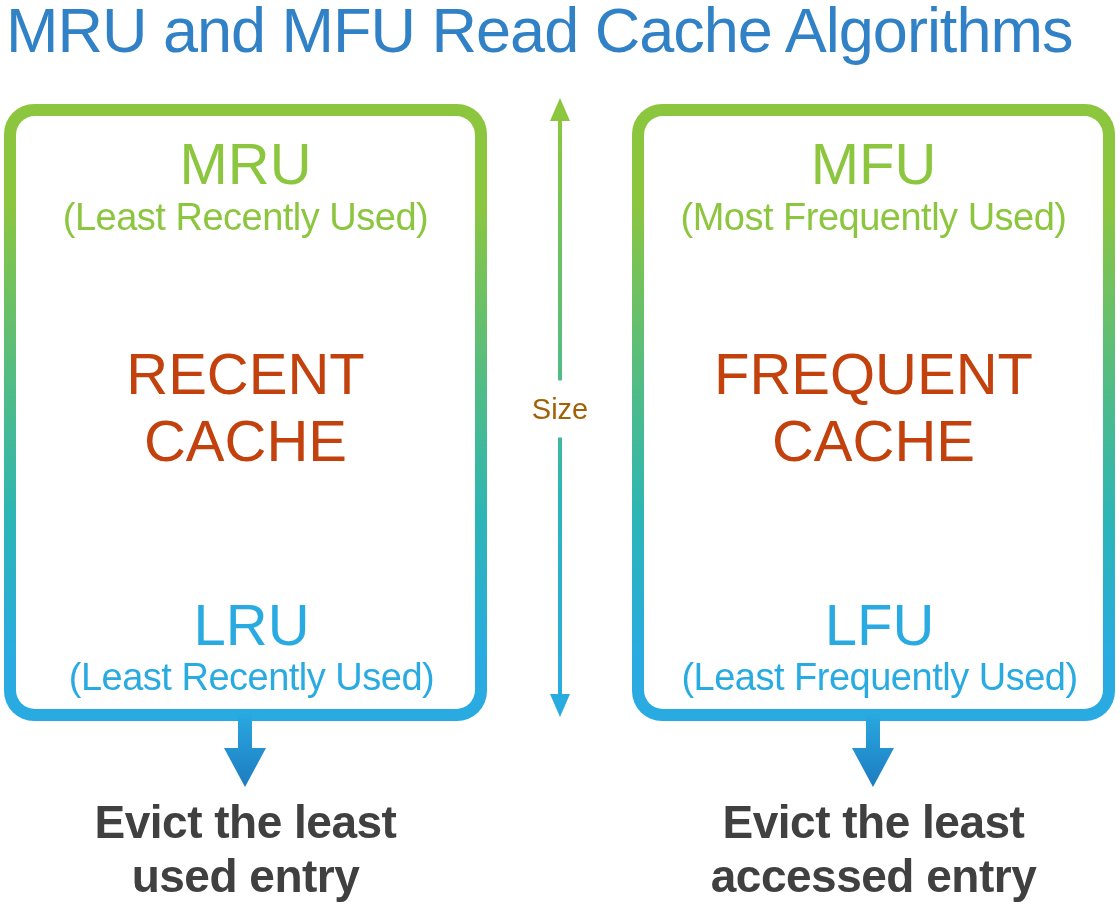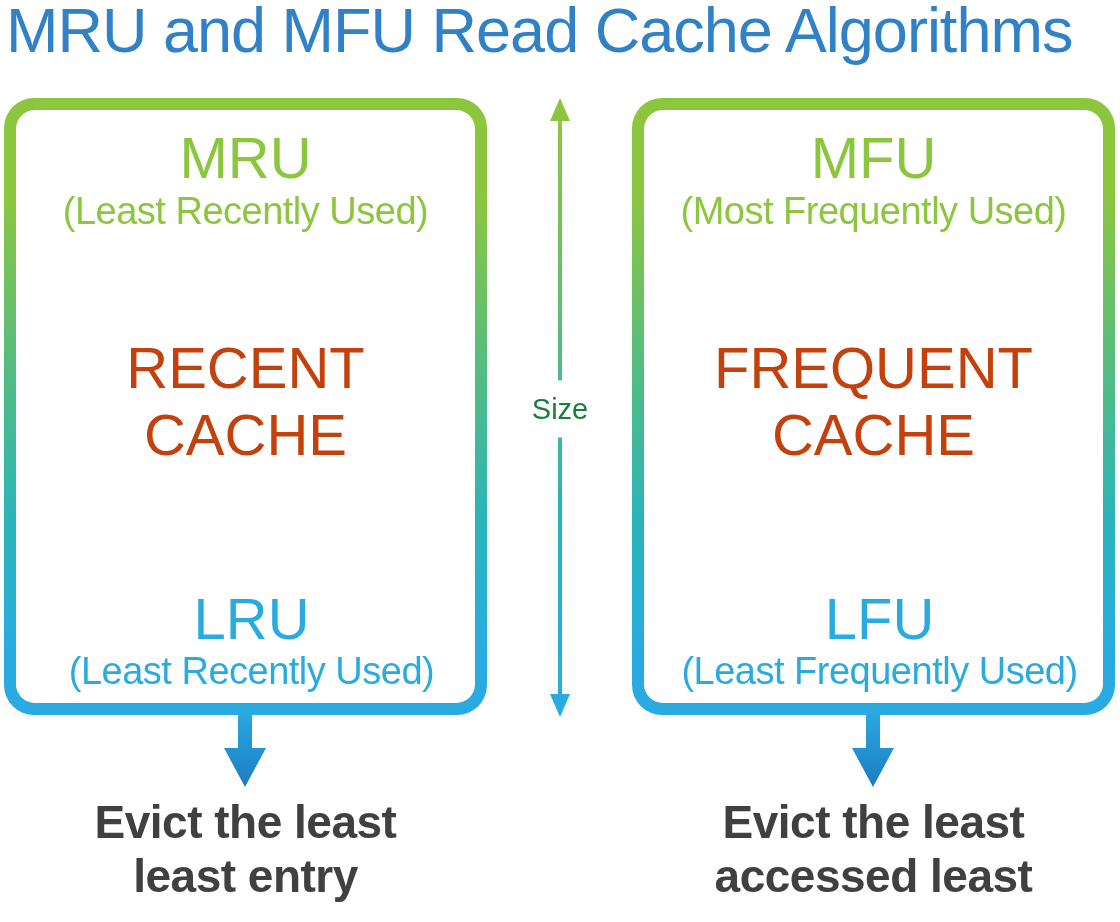--- a/index.html
+++ b/index.html
@@ -12,21 +12,21 @@
 
   
   .title{
     position:absolute;left:6px;top:-6px;width:1112px;
     font-size:63px;font-weight:400;letter-spacing:-1px;
     color:#3181C6;white-space:nowrap;
   }
 
   
   .cache-box{
-    position:absolute;top:98px;width:483px;height:617px;
+    position:absolute;top:104px;width:483px;height:617px;
     border-radius:30px;box-sizing:border-box;padding:12px;
     background:linear-gradient(180deg,#8CC63F 0%,#8CC63F 16%,#50BC86 46%,#2BB5B8 68%,#29ABE2 90%,#29ABE2 100%);
   }
   .cache-box.left{left:4px;}
   .cache-box.right{left:632px;}
   .box-inner{
     position:relative;width:100%;height:100%;
     background:#ffffff;border-radius:19px;
   }
   .box-top{position:absolute;top:18px;left:0;width:100%;text-align:center;}
@@ -51,21 +51,21 @@
     top:98px;border-left:10px solid transparent;border-right:10px solid transparent;
     border-bottom:23px solid #8CC63F;
   }
   .size-head.bottom{
     top:694px;border-left:10px solid transparent;border-right:10px solid transparent;
     border-top:23px solid #29ABE2;
   }
   .size-label{
     position:absolute;left:560px;top:409px;transform:translate(-50%,-50%);
     background:#ffffff;padding:12px 5px;z-index:1;
-    color:#15803d;font-size:29px;letter-spacing:0px;
+    color:#a16207;font-size:29px;letter-spacing:0px;
   }
 
   
   .evict-arrow{position:absolute;top:714px;width:44px;height:74px;}
   .evict-arrow.left{left:223px;}
   .evict-arrow.right{left:851px;}
 
   
   .caption{
     position:absolute;top:796px;width:483px;text-align:center;
@@ -136,20 +136,20 @@
       <linearGradient id="grad-b" x1="0" y1="0" x2="0" y2="1">
         <stop offset="0" stop-color="#29A8DF"></stop>
         <stop offset="1" stop-color="#1D7CC1"></stop>
       </linearGradient>
     </defs>
     <path d="M15 0 H29 V34 H43 L22 73 L1 34 H15 Z" fill="url(#grad-b)"></path>
   </svg>
 
   <div class="caption left">
     <div>Evict the least</div>
-    <div>least entry</div>
+    <div>used entry</div>
   </div>
   <div class="caption right">
     <div>Evict the least</div>
-    <div>accessed least</div>
+    <div>accessed entry</div>
   </div>
 
 </div>
 
 </body></html>

